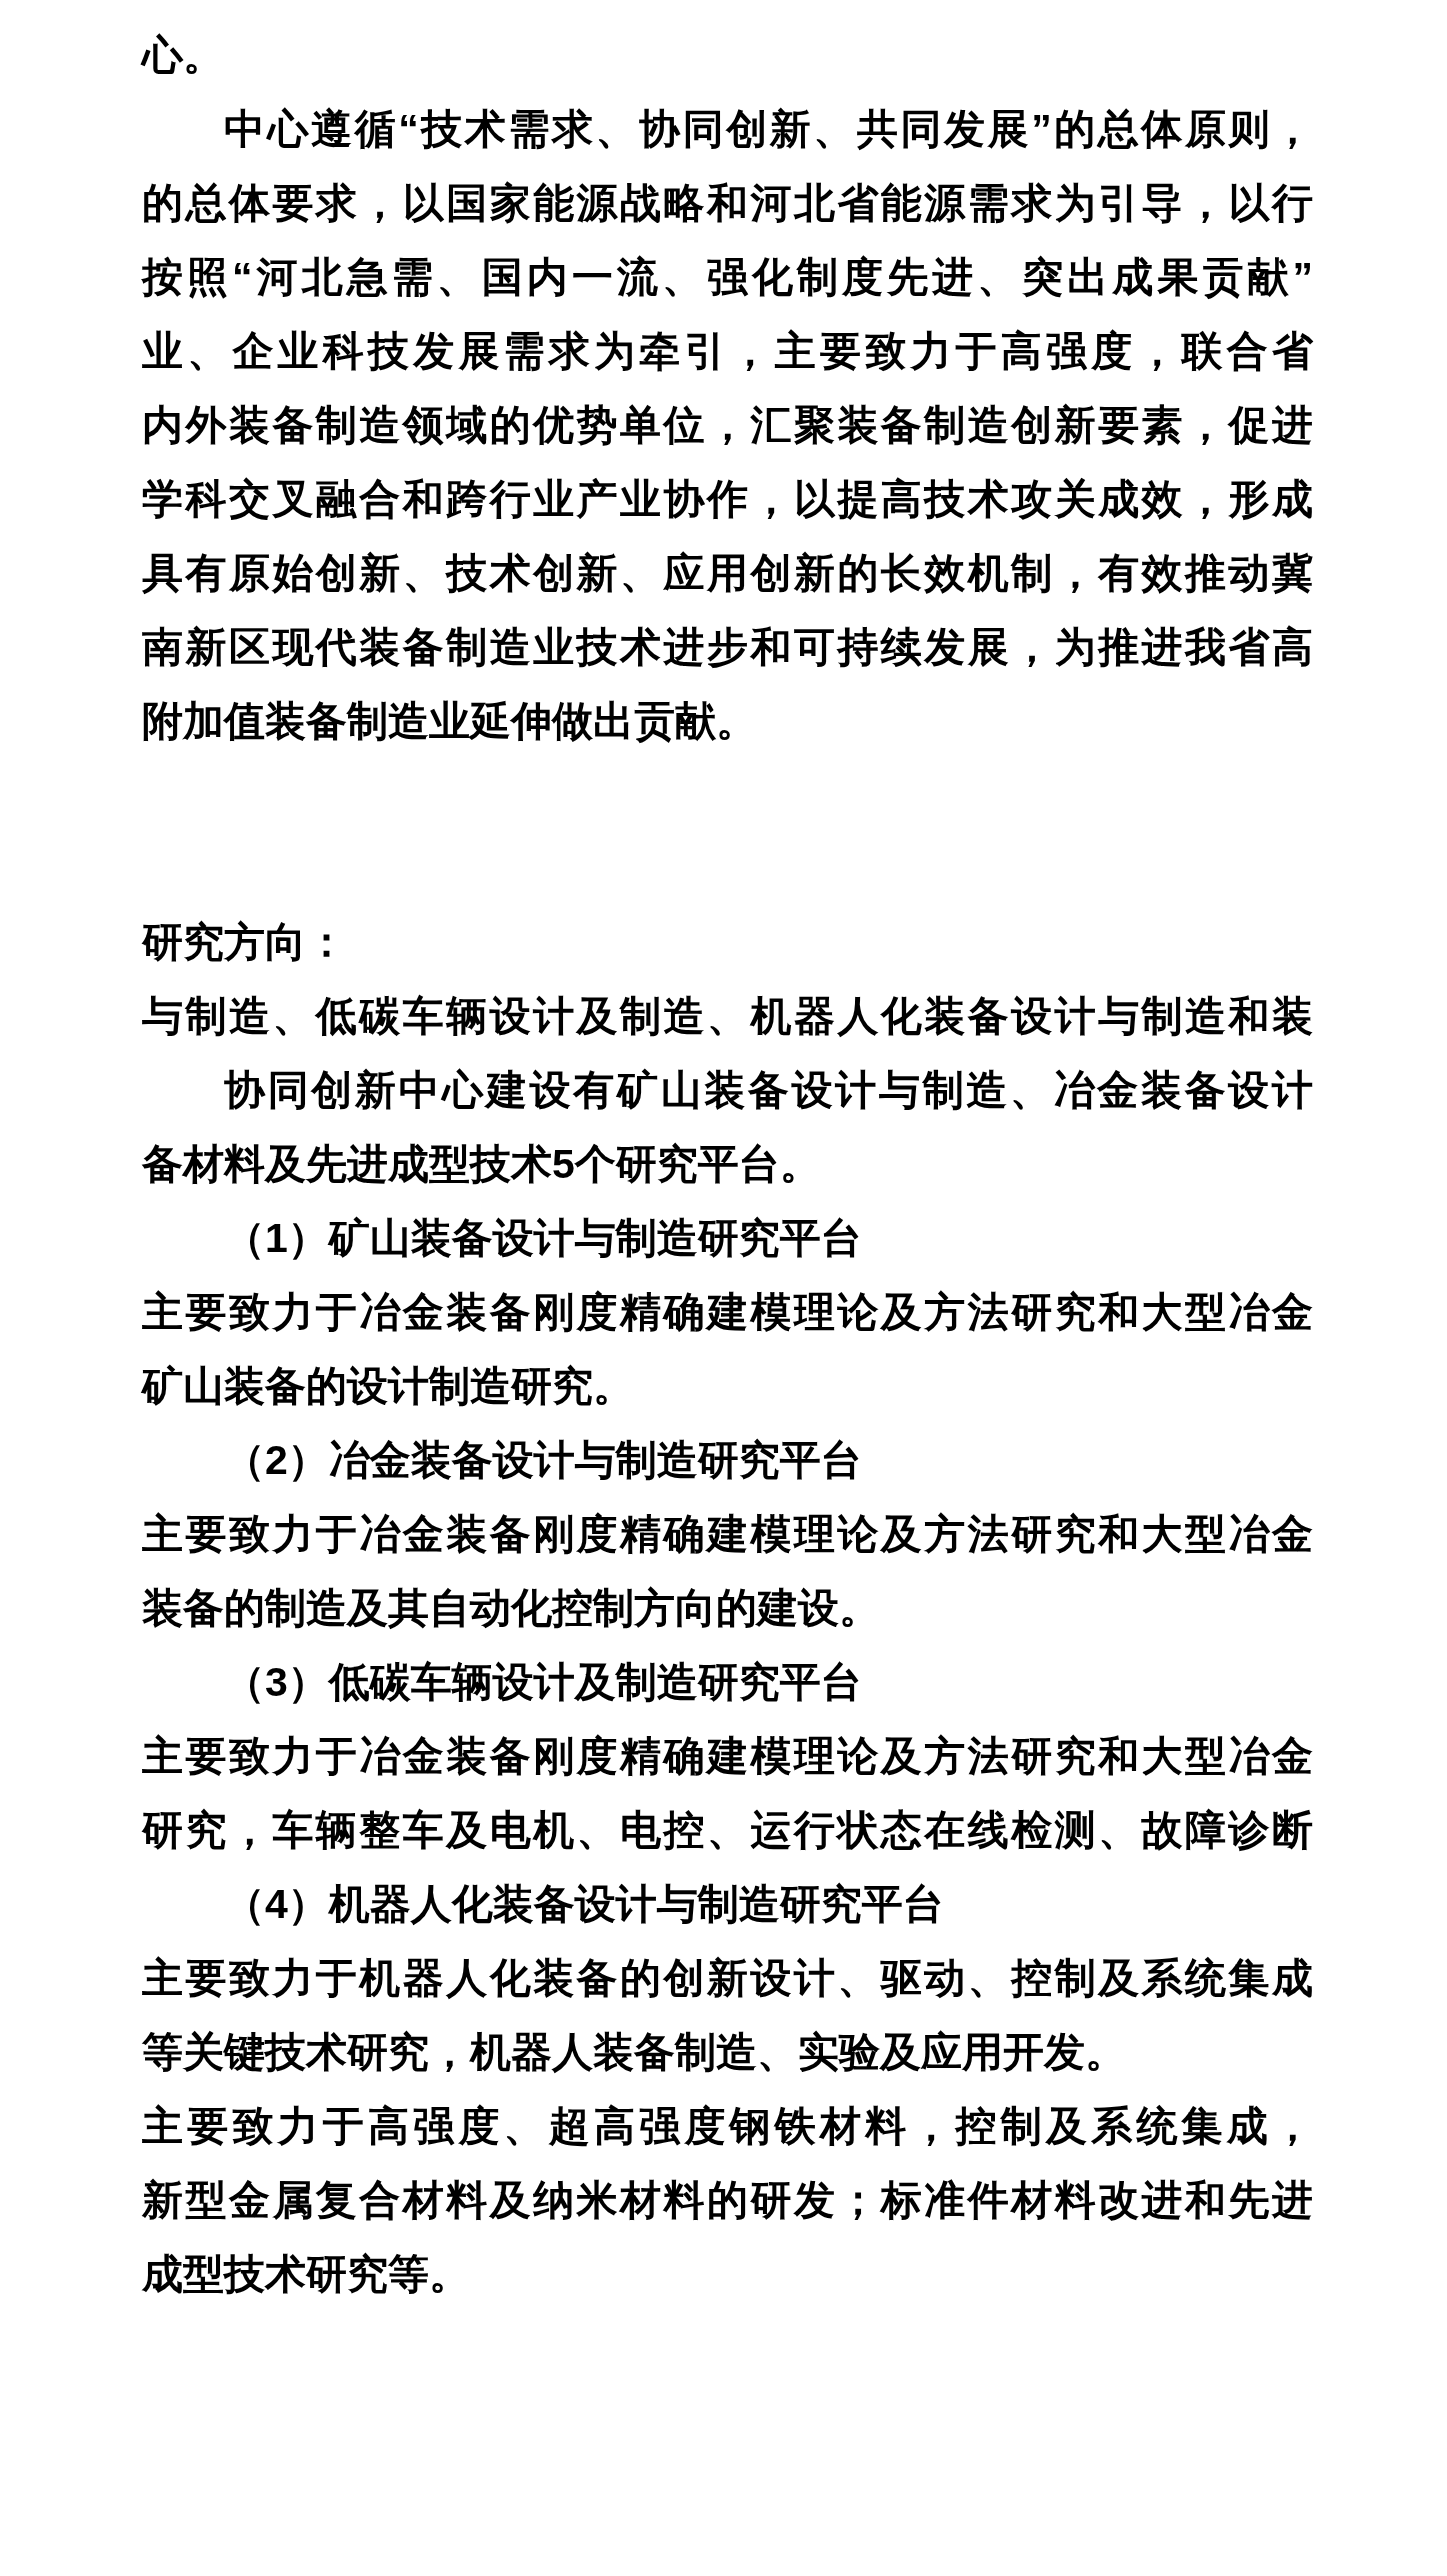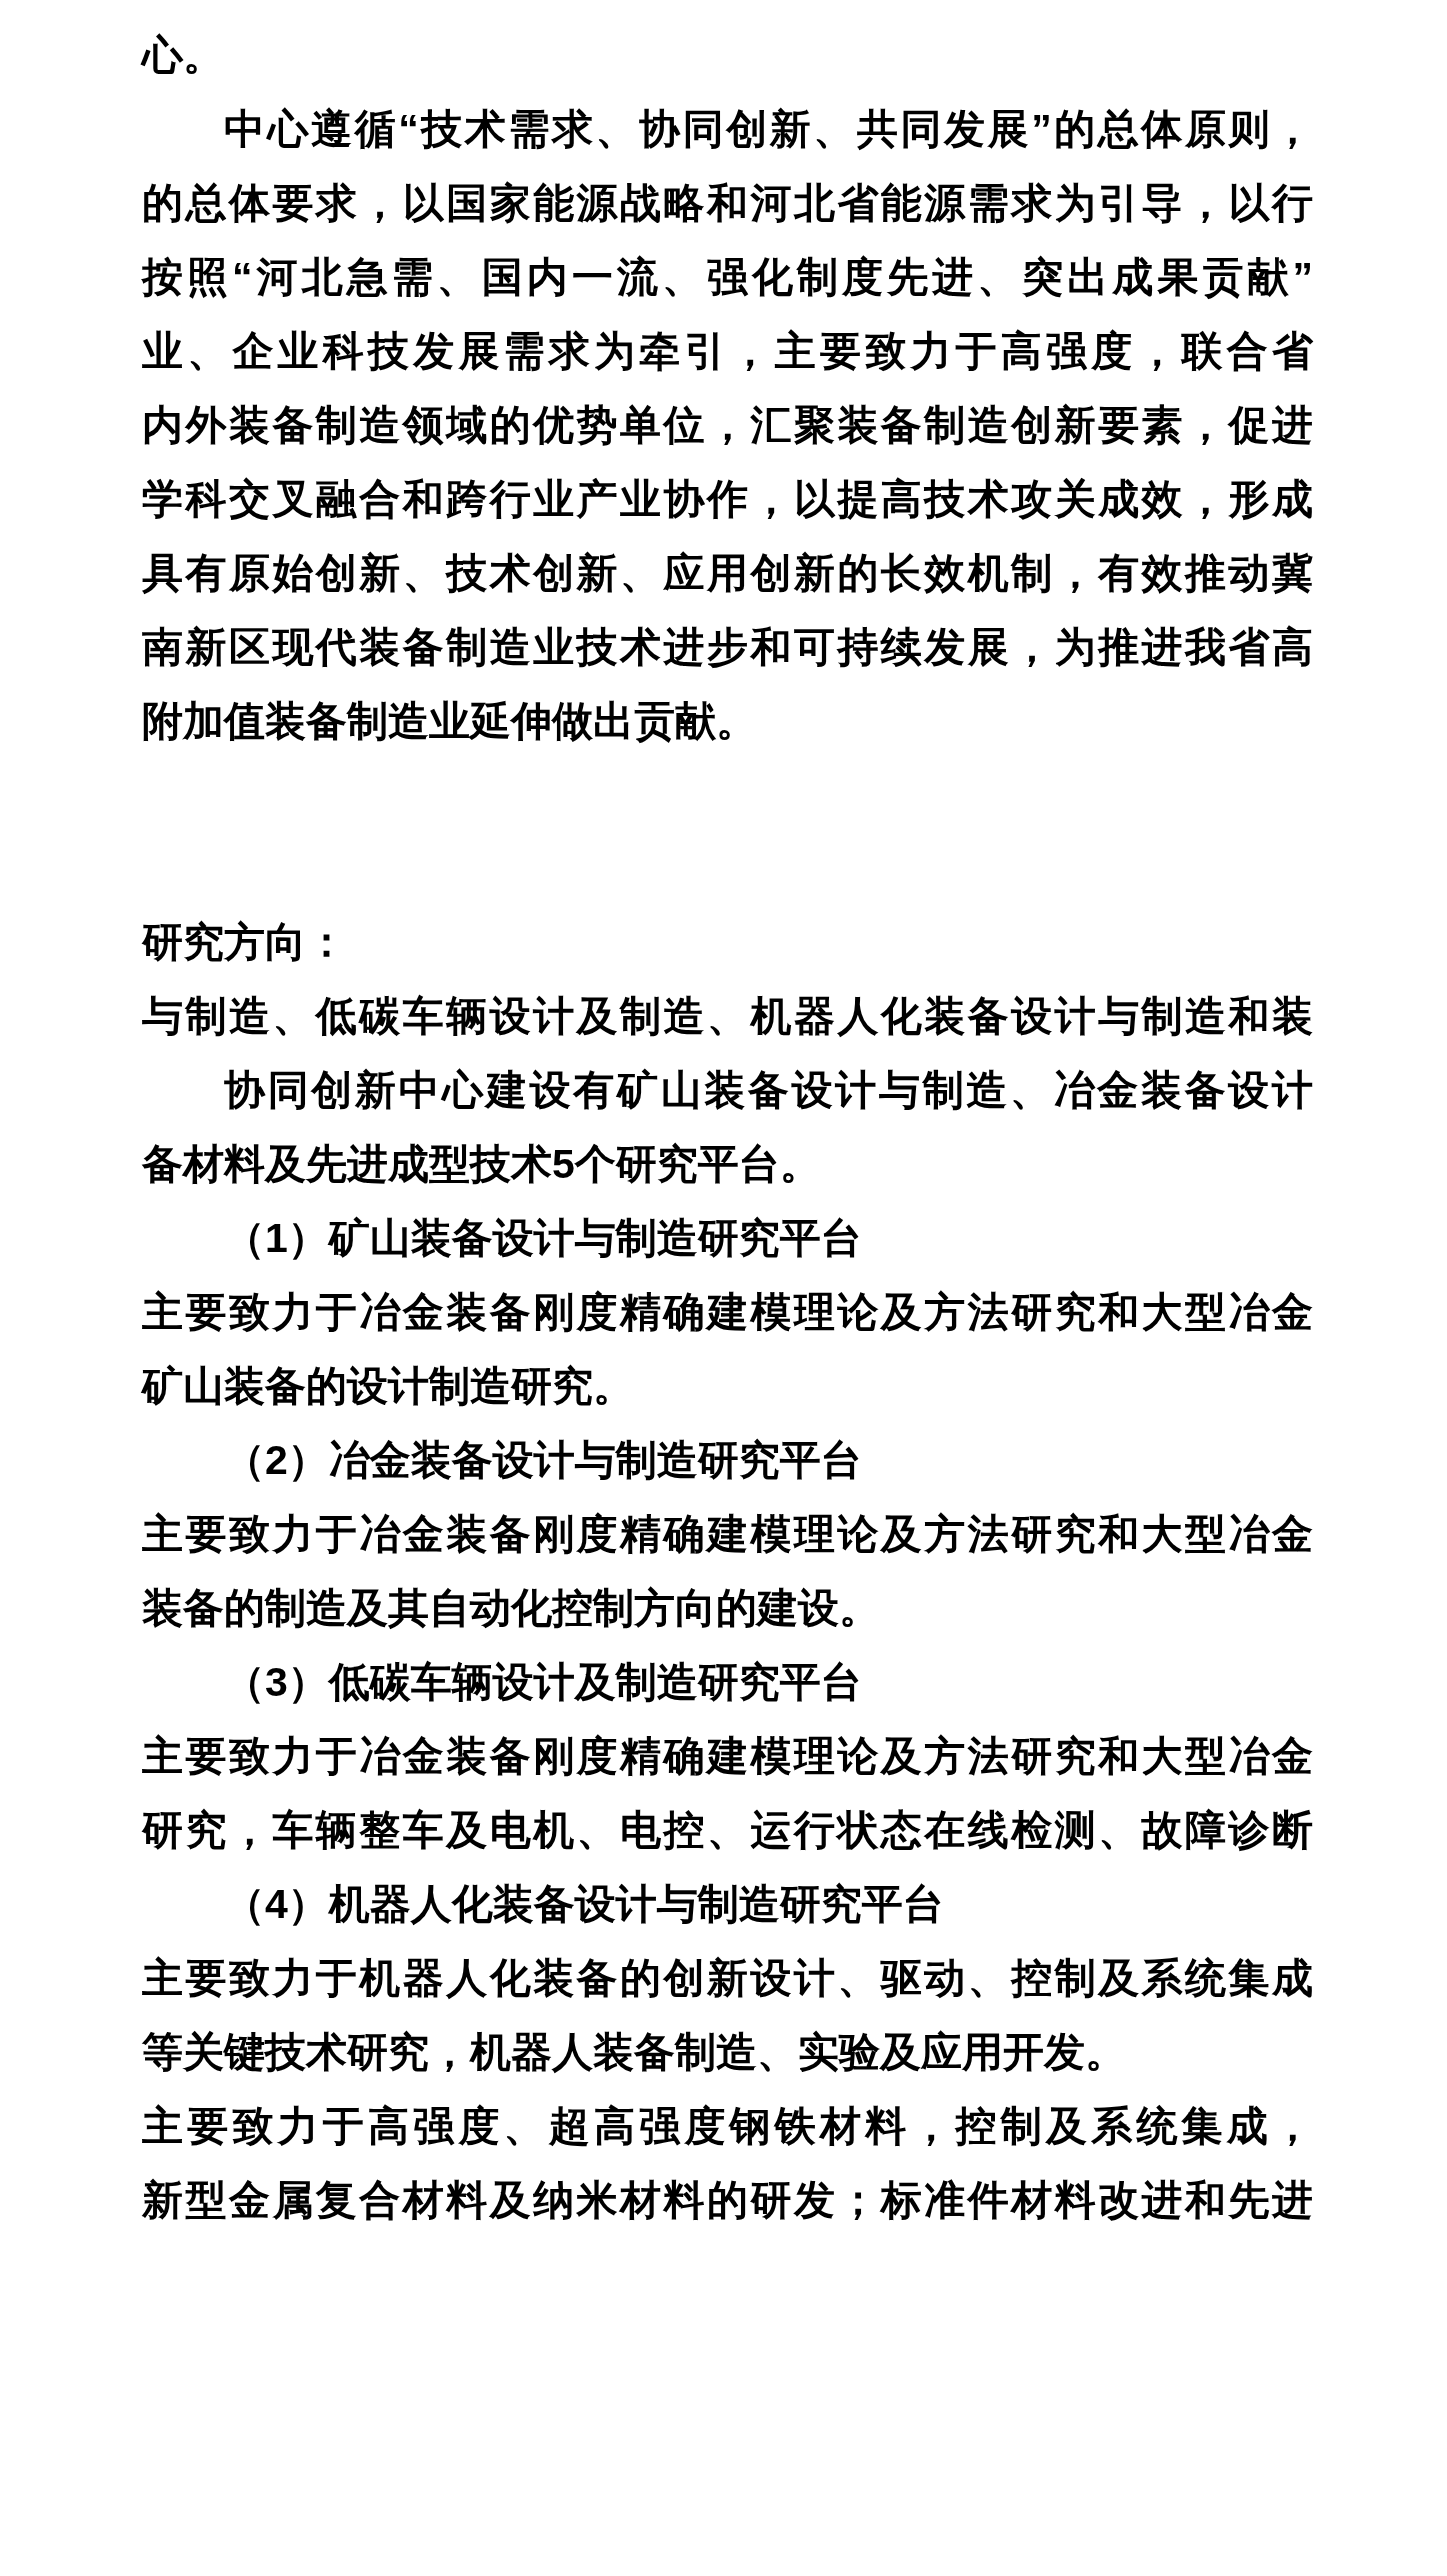--- a/index.html
+++ b/index.html
@@ -94,16 +94,17 @@
     <div class="ln end indent">（4）机器人化装备设计与制造研究平台</div>
   </div>
   <div>
     <div class="ln fill">主要致力于机器人化装备的创新设计、驱动、控制及系统集成</div>
     <div class="ln end">等关键技术研究，机器人装备制造、实验及应用开发。</div>
   </div>
 
   <div>
     <div class="ln fill">主要致力于高强度、超高强度钢铁材料，控制及系统集成，</div>
     <div class="ln fill">新型金属复合材料及纳米材料的研发；标准件材料改进和先进</div>
+    <div class="ln end">成型技术研究等。</div>
   </div>
 
 </div>
 
 
 </body></html>

